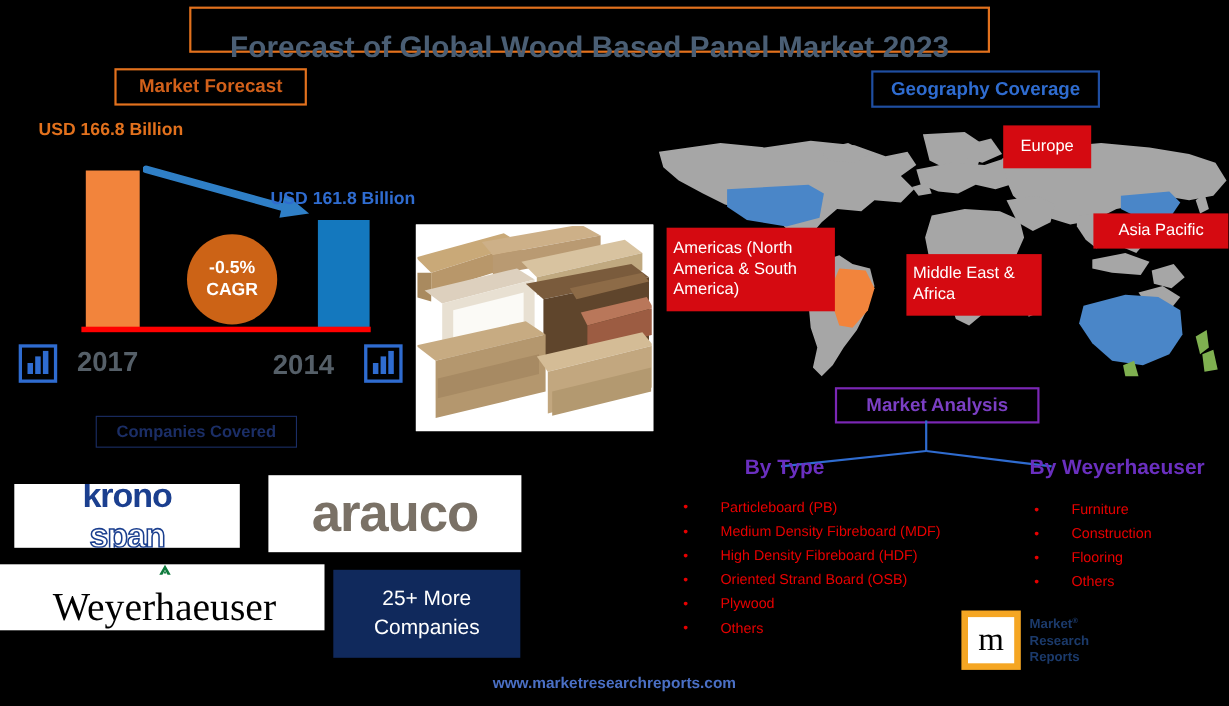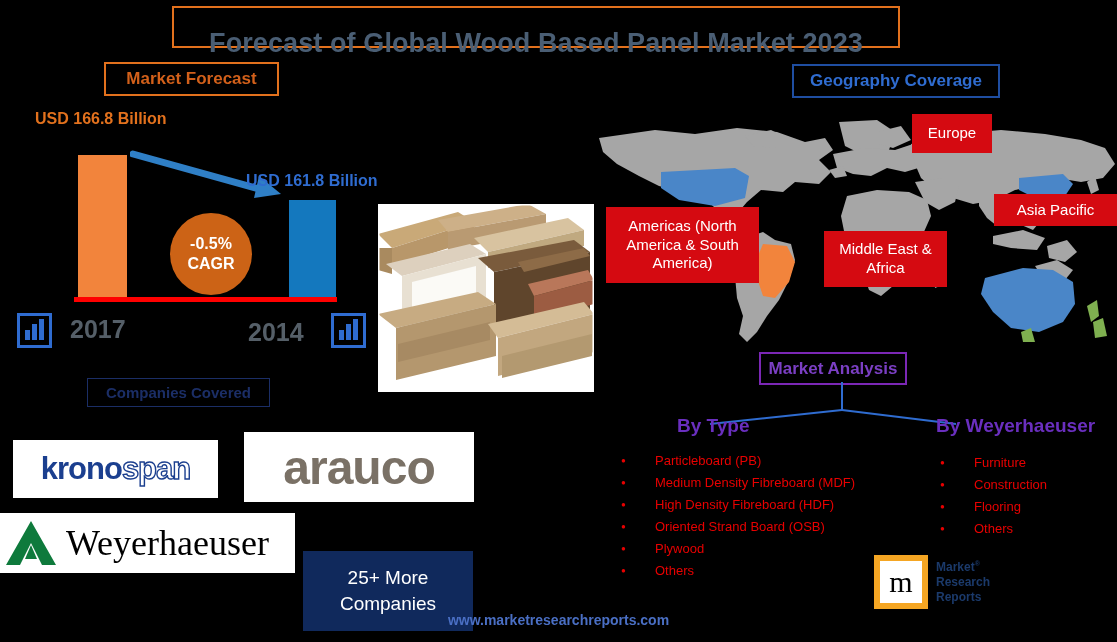--- a/index.html
+++ b/index.html
@@ -59,21 +59,21 @@
   }
   #companies-box {
     left: 87px; top: 378px;
     width: 183px; height: 29px;
     border: 1px solid #1B2E66;
     color: #1B2E66;
     font-size: 15px;
   }
   #market-analysis-box {
     left: 759px; top: 352px;
-    width: 148px; height: 33px;
+    width: 186px; height: 33px;
     border: 2px solid #7B27B5;
     color: #7B3FC4;
     font-size: 17px;
   }
 
   
   #bar-2017 {
     left: 78px; top: 155px;
     width: 49px; height: 145px;
     background: #F2843C;
@@ -147,21 +147,21 @@
     overflow: hidden;
   }
 
   
   #map-wrap { left: 595px; top: 120px; width: 522px; height: 245px; }
   .geo-label {
     background: #D50A11;
     color: #FFFFFF;
     font-size: 15px;
     display: flex; align-items: center; justify-content: center;
-    text-align: center;
+    text-align: left;
     line-height: 1.25;
     box-sizing: border-box;
     padding: 4px 6px;
   }
   #geo-europe   { left: 912px; top: 114px; width: 80px;  height: 39px; }
   #geo-americas { left: 606px; top: 207px; width: 153px; height: 76px; }
   #geo-mea      { left: 824px; top: 231px; width: 123px; height: 56px; }
   #geo-apac     { left: 994px; top: 194px; width: 123px; height: 32px; }
 
   
@@ -191,20 +191,21 @@
     color: #E80000;
   }
   #by-type-list { left: 621px; top: 450px; }
   #by-app-list  { left: 940px; top: 452px; }
 
   
   .logo-card {
     background: #FFFFFF;
     display: flex; align-items: center;
     overflow: hidden;
+    flex-direction: column;
   }
   #logo-kronospan {
     left: 13px; top: 440px;
     width: 205px; height: 58px;
     justify-content: center;
   }
   .kr-text { font-size: 31px; font-weight: bold; letter-spacing: -1px; }
   .kr-solid  { color: #1B3F8F; }
   .kr-hollow {
     color: #FFFFFF;
@@ -235,21 +236,20 @@
   }
   #logo-more {
     left: 303px; top: 518px;
     width: 170px; height: 80px;
     background: #10295C;
     color: #FFFFFF;
     font-size: 19px;
     display: flex; align-items: center; justify-content: center;
     text-align: center;
     line-height: 1.35;
-    margin-top: 33px;
   }
 
   
   #mrr-logo { left: 874px; top: 553px; width: 148px; height: 58px; display: flex; align-items: center; gap: 8px; }
   #mrr-mark {
     width: 54px; height: 54px;
     background: #F5A623;
     display: flex; align-items: center; justify-content: center;
     box-sizing: border-box;
   }

